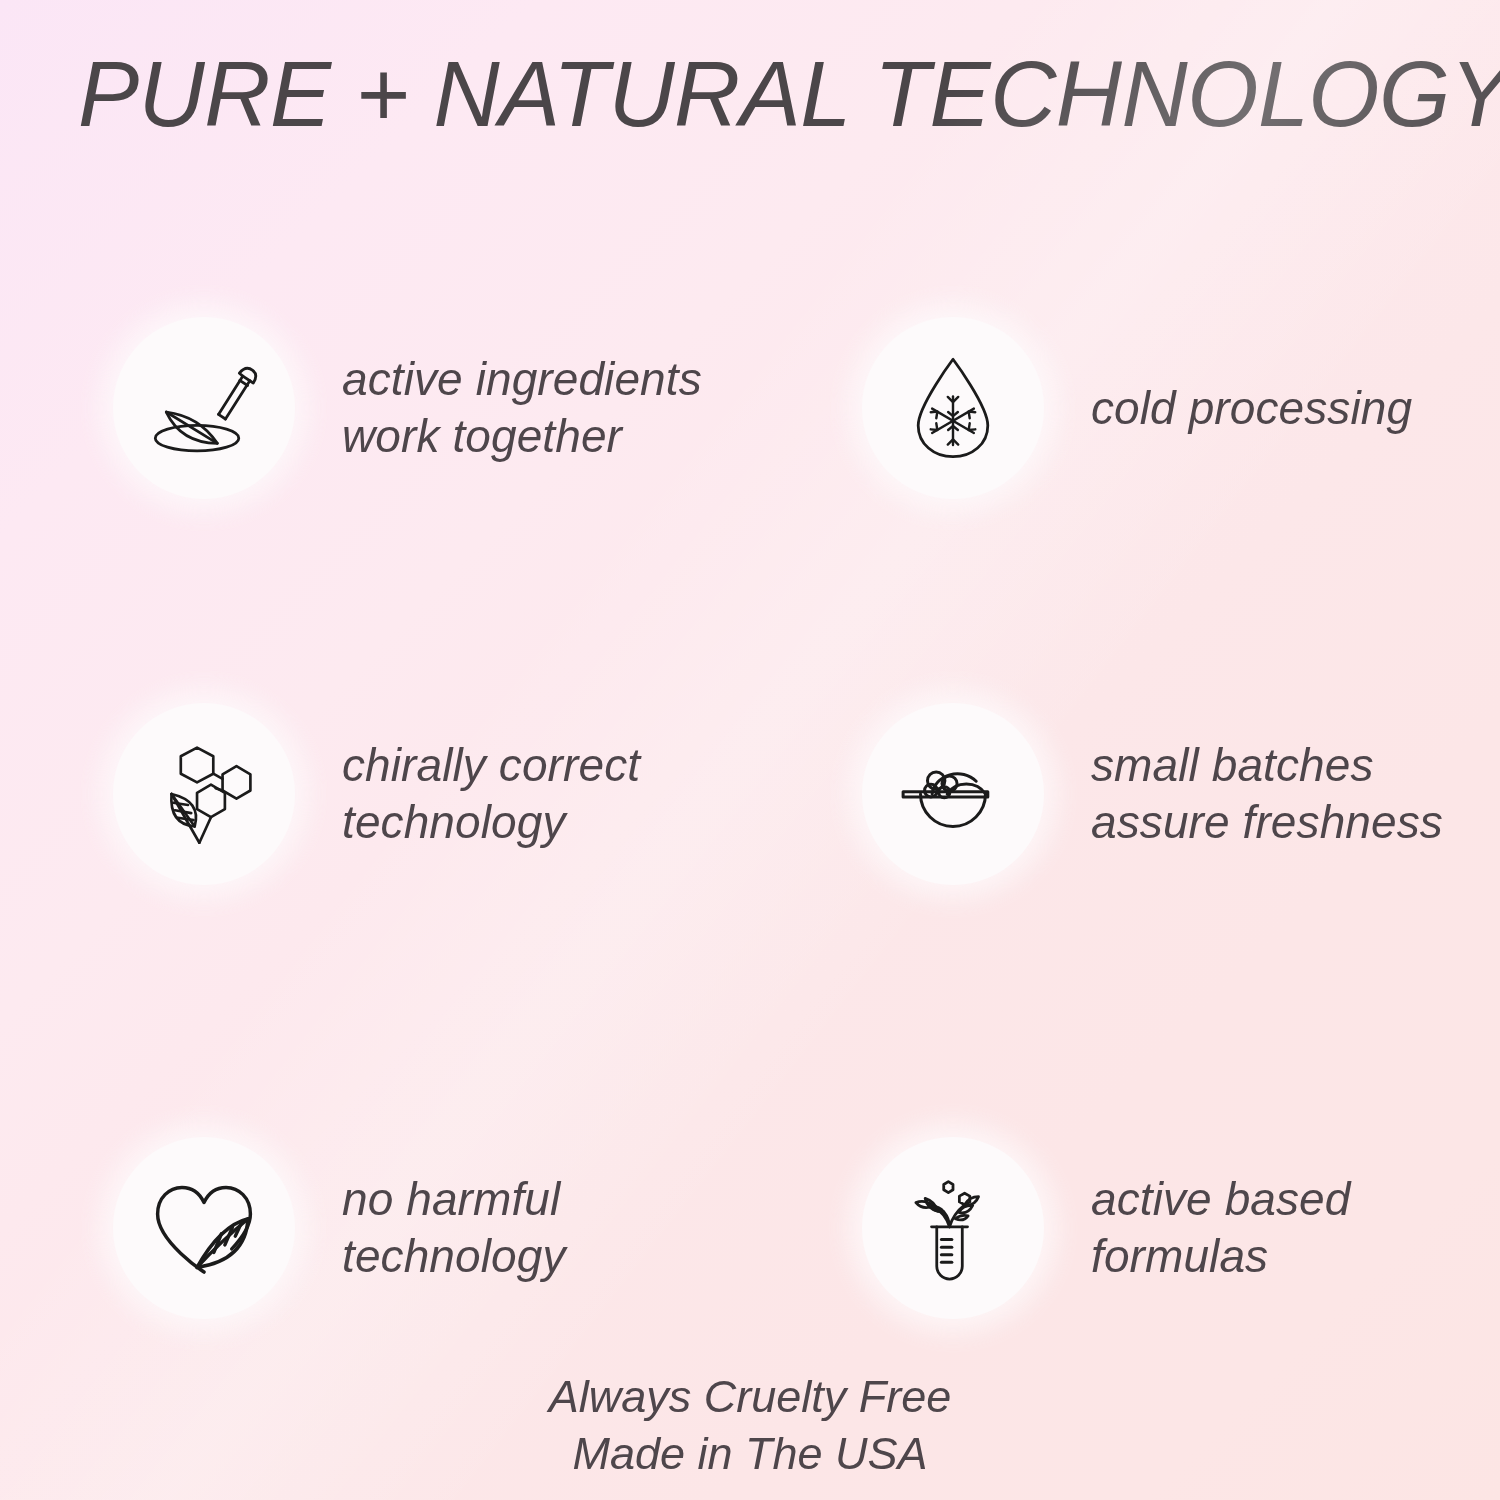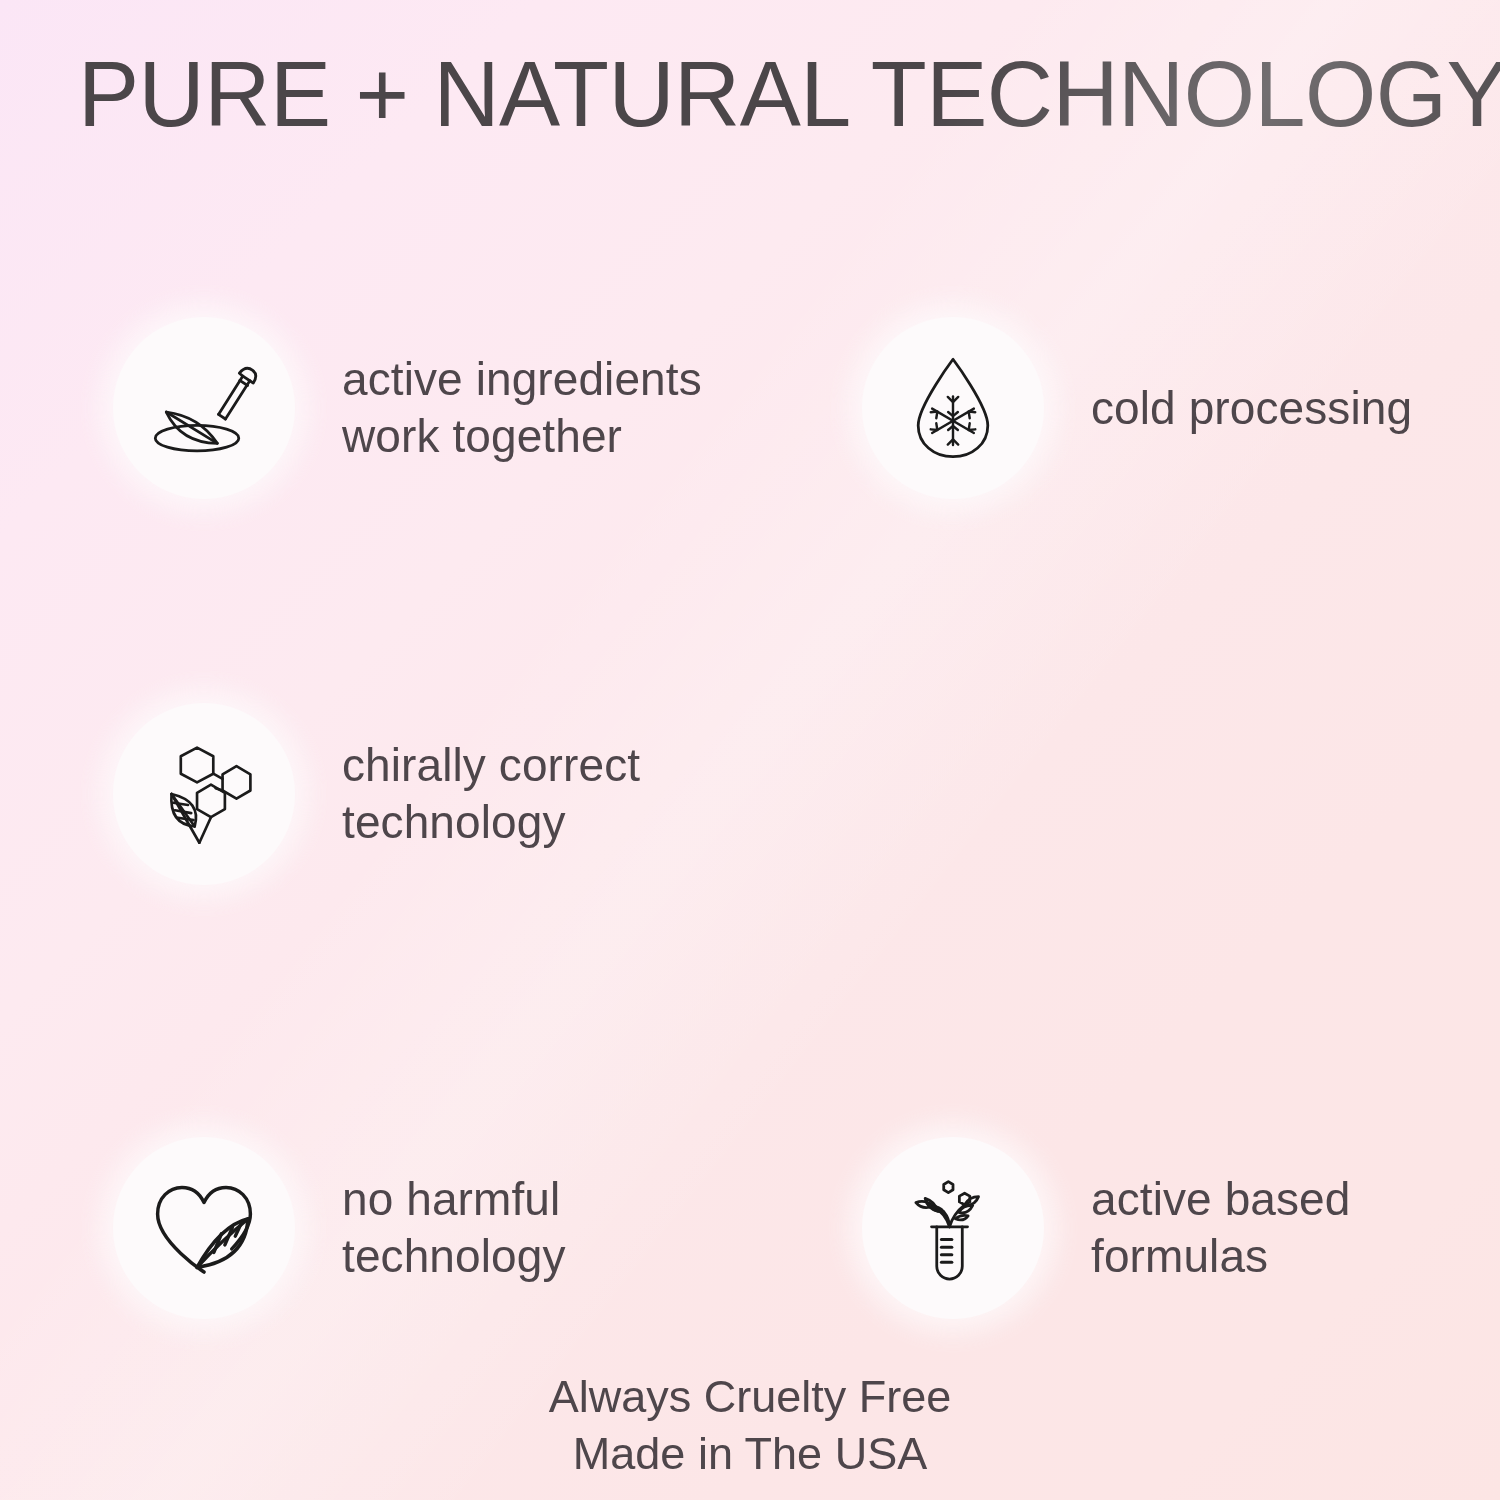--- a/index.html
+++ b/index.html
@@ -21,20 +21,21 @@
       linear-gradient(135deg,
         #fbe6f6 0%,
         #fde9f3 18%,
         #fdeaf0 34%,
         #fde8ec 48%,
         #fce7e9 60%,
         #fce6e7 74%,
         #fce6e6 88%,
         #fce5e4 100%);
     box-sizing: border-box;
+    font-style: italic;
   }
 
   
   #infographic::after {
     content: "";
     position: absolute;
     inset: 0;
     background: linear-gradient(128deg,
         rgba(255,255,255,0.00) 38%,
         rgba(255,255,255,0.22) 50%,
@@ -203,20 +204,42 @@
 
               <path d="M50 57 L45.8 53.5 M50 57 L54.2 53.5"></path>
               <path d="M50 65.5 L45.8 69 M50 65.5 L54.2 69"></path>
             </g>
           </svg>
         </span>
       </div>
       <div class="feature-label">cold processing</div>
     </div>
 
+    <div class="feature col-right row-2">
+      <div class="icon-circle">
+        <span>
+          <svg viewBox="0 0 100 100" fill="none" stroke="#1b1b1b" stroke-width="2.6" stroke-linecap="round" stroke-linejoin="round">
+
+            <path d="M22 50 A28 28 0 0 0 78 50"></path>
+
+            <path d="M32 50 A22 20 0 0 1 70 39"></path>
+            <path d="M45 50 A19 17 0 0 1 78 50"></path>
+
+            <circle cx="35.5" cy="38.5" r="7.5"></circle>
+            <circle cx="47" cy="41" r="6.5"></circle>
+            <circle cx="31" cy="47" r="5.5"></circle>
+            <circle cx="42.5" cy="48.5" r="4.8"></circle>
+
+            <path d="M7 48 L80 48 L80 52.5 L7 52.5 Z"></path>
+          </svg>
+        </span>
+      </div>
+      <div class="feature-label">small batches
+assure freshness</div>
+    </div>
 
     <div class="feature col-left row-3">
       <div class="icon-circle">
         <span>
           <svg viewBox="0 0 100 100" fill="none" stroke="#1b1b1b" stroke-width="3" stroke-linecap="round" stroke-linejoin="round">
 
             <path d="M50 88 C50 88 10 62 10 38 C10 24 20 15 31 15 C40 15 46.5 20.5 50 28
                      C53.5 20.5 60 15 69 15 C80 15 90 24 90 38 C90 48 83 58.5 74 68"></path>
 
             <path d="M44 84 Q64 48 88 42 Q86 78 44 84 Z"></path>

